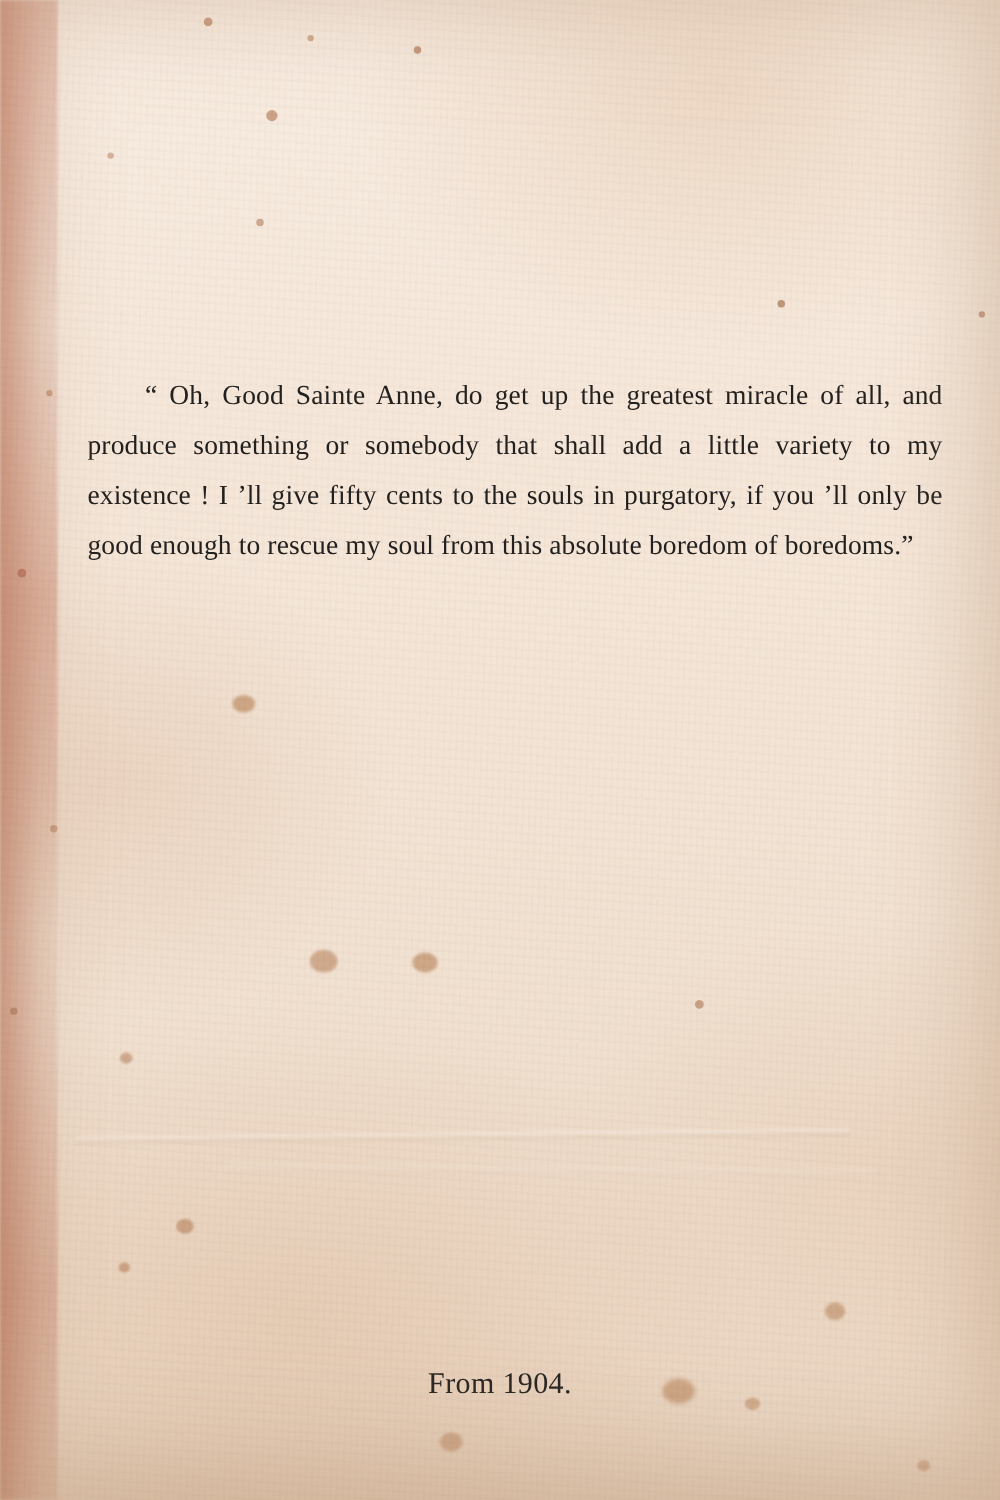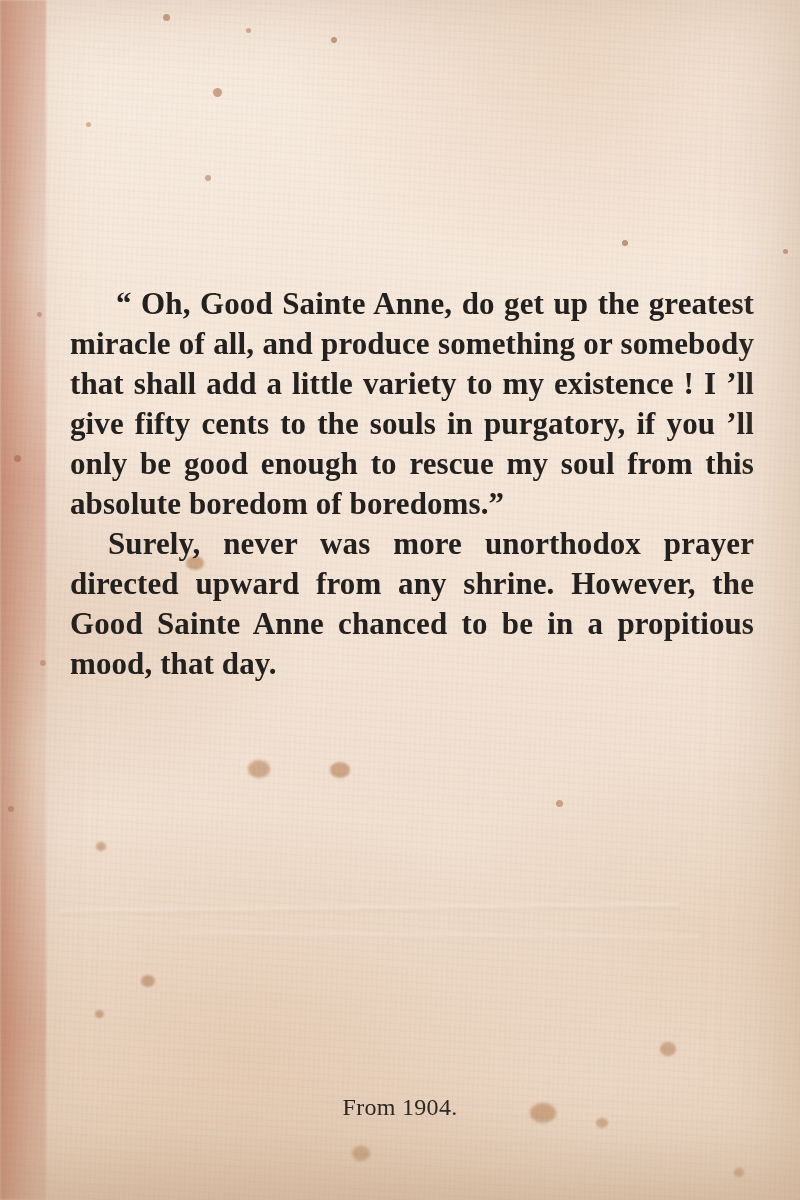--- a/index.html
+++ b/index.html
@@ -91,29 +91,29 @@
   .speck {
     position: absolute;
     border-radius: 50%;
     pointer-events: none;
     mix-blend-mode: multiply;
   }
 
   .text-block {
     position: absolute;
     left: 70px;
-    top: 284px;
+    top: 296px;
     width: 684px;
     color: #23211f;
-    font-size: 31px;
+    font-size: 22px;
     line-height: 40px;
     text-align: justify;
     text-justify: inter-word;
     letter-spacing: 0.1px;
-    font-weight: 700;
+    font-weight: 400;
   }
   .text-block p {
     margin: 0;
   }
   .para-indent {
     text-indent: 46px;
   }
   .para-indent2 {
     text-indent: 38px;
   }
@@ -160,19 +160,18 @@
   <div class="speck" style="left:352px;top:1146px;width:18px;height:15px;background:rgba(176,112,56,0.34);filter:blur(1.4px);"></div>
   <div class="speck" style="left:734px;top:1168px;width:10px;height:9px;background:rgba(176,112,56,0.34);filter:blur(0.9px);"></div>
   <div class="speck" style="left:40px;top:660px;width:6px;height:6px;background:rgba(168,104,58,0.35);"></div>
   <div class="speck" style="left:14px;top:455px;width:7px;height:7px;background:rgba(180,96,70,0.45);"></div>
 
   <div class="crease"></div>
   <div class="crease2"></div>
 
   <div class="text-block">
     <p class="para-indent">“ Oh, Good Sainte Anne, do get up the greatest miracle of all, and produce something or somebody that shall add a little variety to my existence !   I ’ll give fifty cents to the souls in purgatory, if you ’ll only be good enough to rescue my soul from this absolute boredom of boredoms.”</p>
-    <p class="para-indent2">Surely, never was more unorthodox prayer directed upward from any shrine.   However, the Good Sainte Anne chanced to be in a propitious mood, that day.</p>
   </div>
 
   <div class="colophon">From 1904.</div>
 
   <div class="edge-shade"></div>
 </div>
 
 </body></html>

